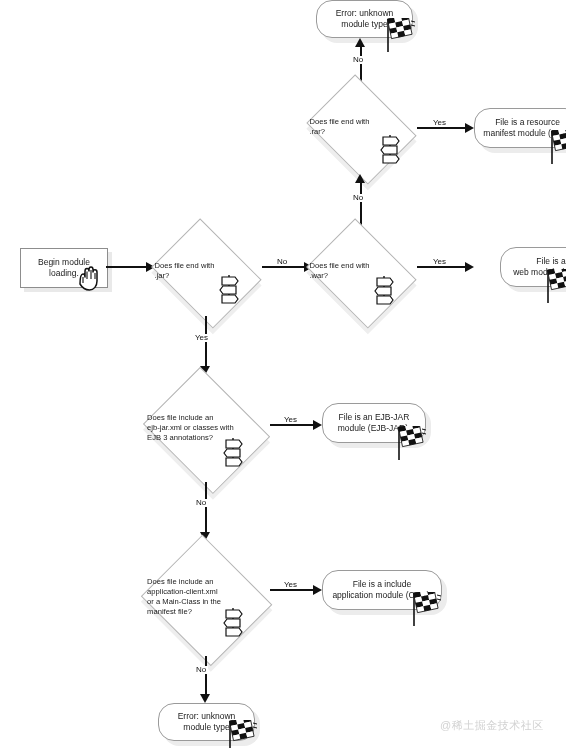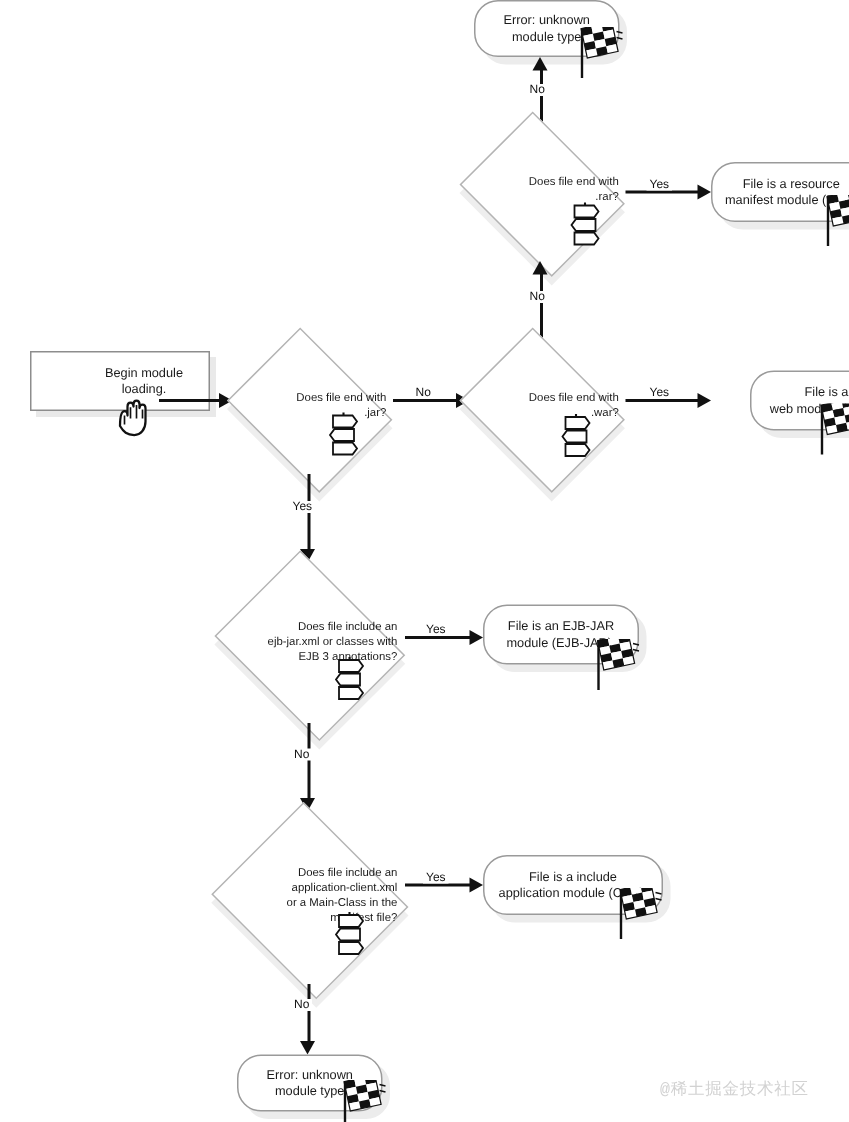--- a/index.html
+++ b/index.html
@@ -77,21 +77,21 @@
     border: 1px solid #b4b4b4;
     transform: rotate(45deg);
     box-shadow: 4px 4px 0 0 #eeeeee;
   }
   .dia .label {
     position: absolute;
     left: 4%;
     right: 4%;
     top: 50%;
     transform: translateY(-58%);
-    text-align: right;
+    text-align: left;
     font-size: 7.6px;
     line-height: 1.3;
     color: #1a1a1a;
     white-space: pre-line;
   }
 
   
   .edge {
     position: absolute;
     background: #111111;
@@ -134,21 +134,21 @@
   .icon {
     position: absolute;
     pointer-events: none;
   }
   .watermark {
     position: absolute;
     font-size: 11px;
     color: #d2d2d2;
     letter-spacing: 0.5px;
     white-space: nowrap;
-    font-family: Liberation Mono, monospace;
+    font-family: Liberation Sans, sans-serif;
   }
 </style>
 </head>
 <body>
 
 <div id="canvas">
 
   <svg width="0" height="0" style="position:absolute" aria-hidden="true">
     <defs>
       <g id="flag-glyph">
@@ -221,21 +221,21 @@
   <span class="icon" style="left:534px; top:130px;">
     <svg width="30" height="36" viewBox="0 0 30 36">
         <use href="#flag-glyph"></use>
       </svg>
   </span>
 
   <div class="edge v" style="left:344px; top:182px; height:48px;"></div>
   <div class="arrow up" style="left:339px; top:174px;"></div>
   <span class="edge-label" style="left:335px; top:194px;">No</span>
 
-  <div class="proc" style="left:4px; top:234px; width:86px; height:38px;padding-left:32px;">
+  <div class="proc" style="left:4px; top:248px; width:86px; height:38px;">
     <span class="label">Begin module
 loading.</span>
   </div>
   <span class="icon" style="left:60px; top:264px;">
     <svg width="26" height="30" viewBox="0 0 26 30">
         <use href="#cursor-glyph"></use>
       </svg>
   </span>
 
   <div class="edge h" style="left:90px; top:266px; width:42px;"></div>

